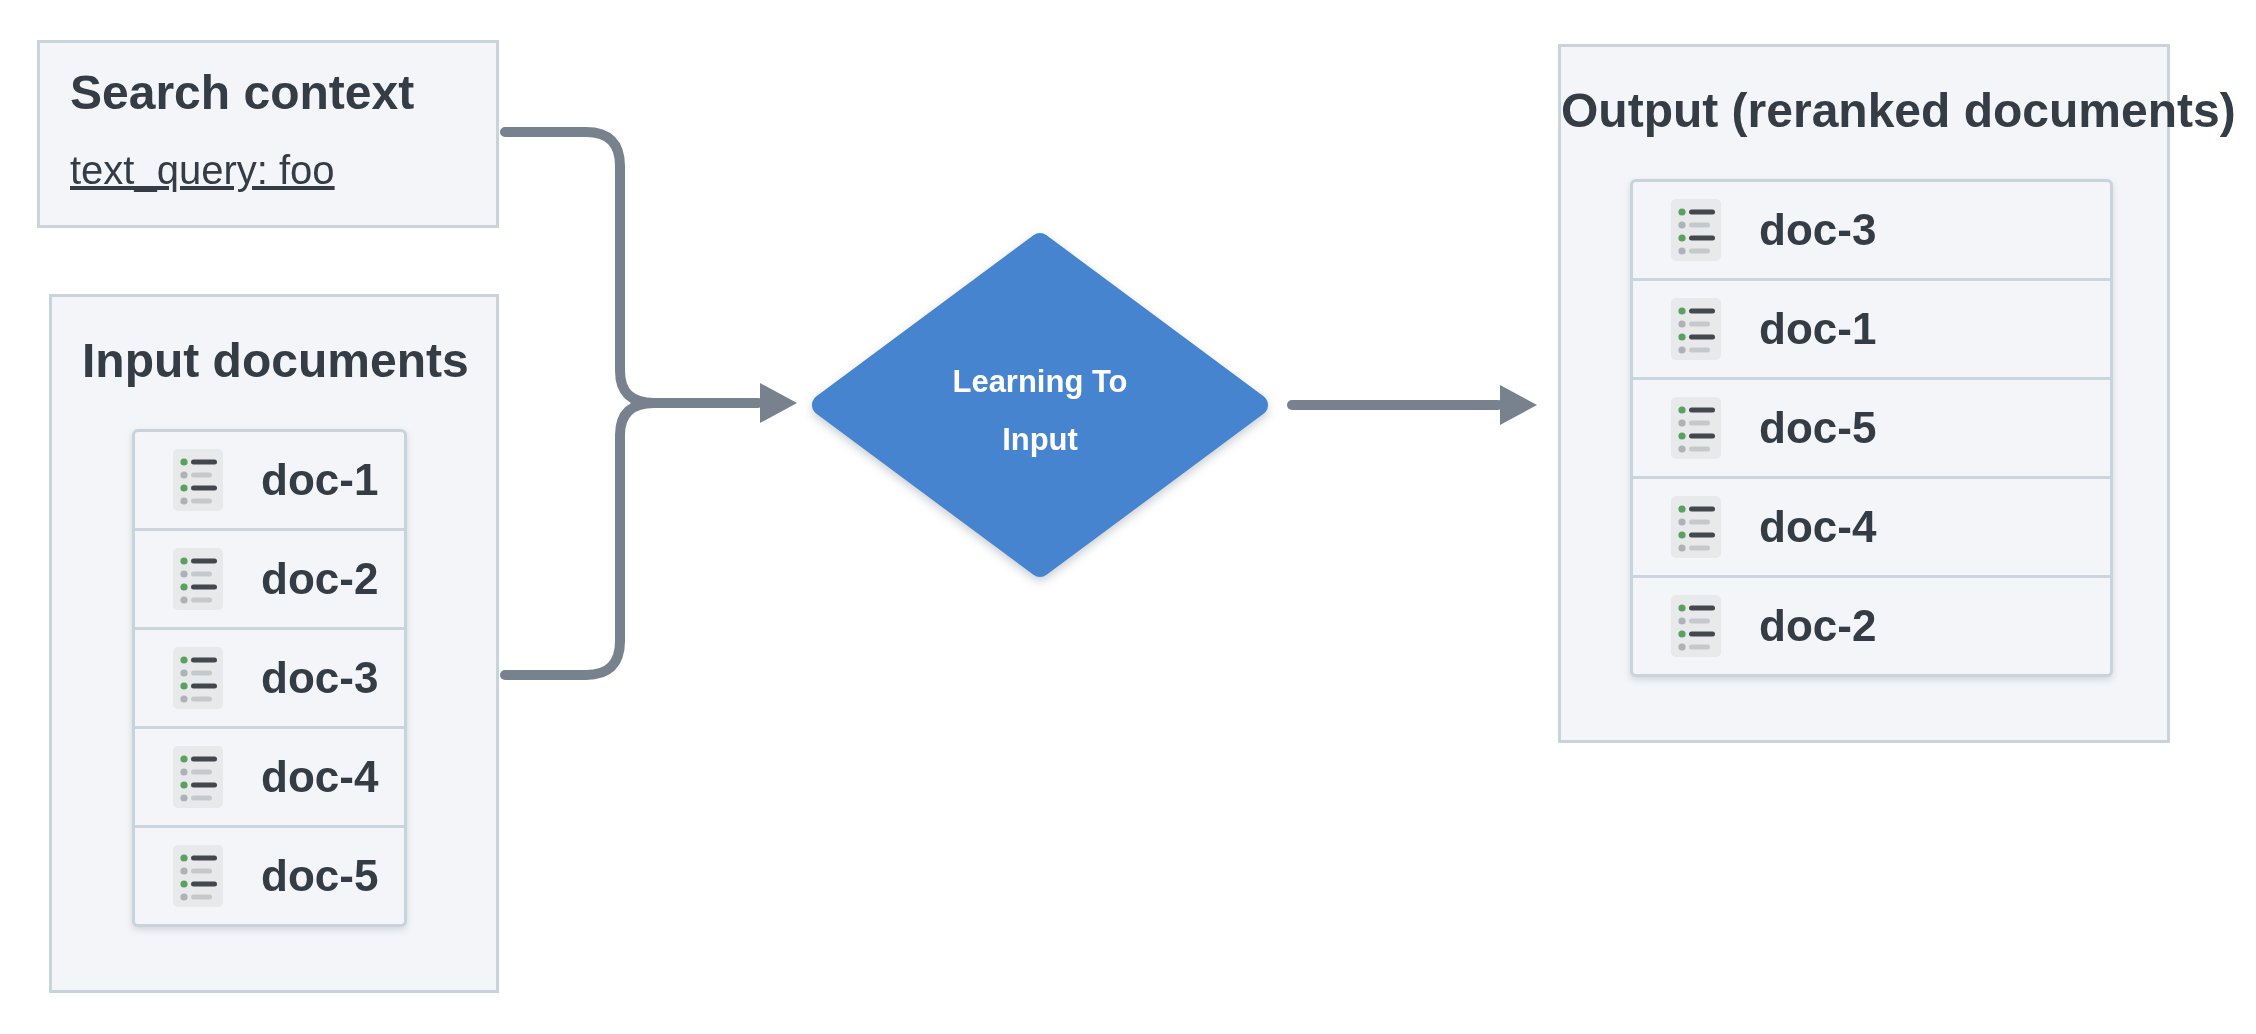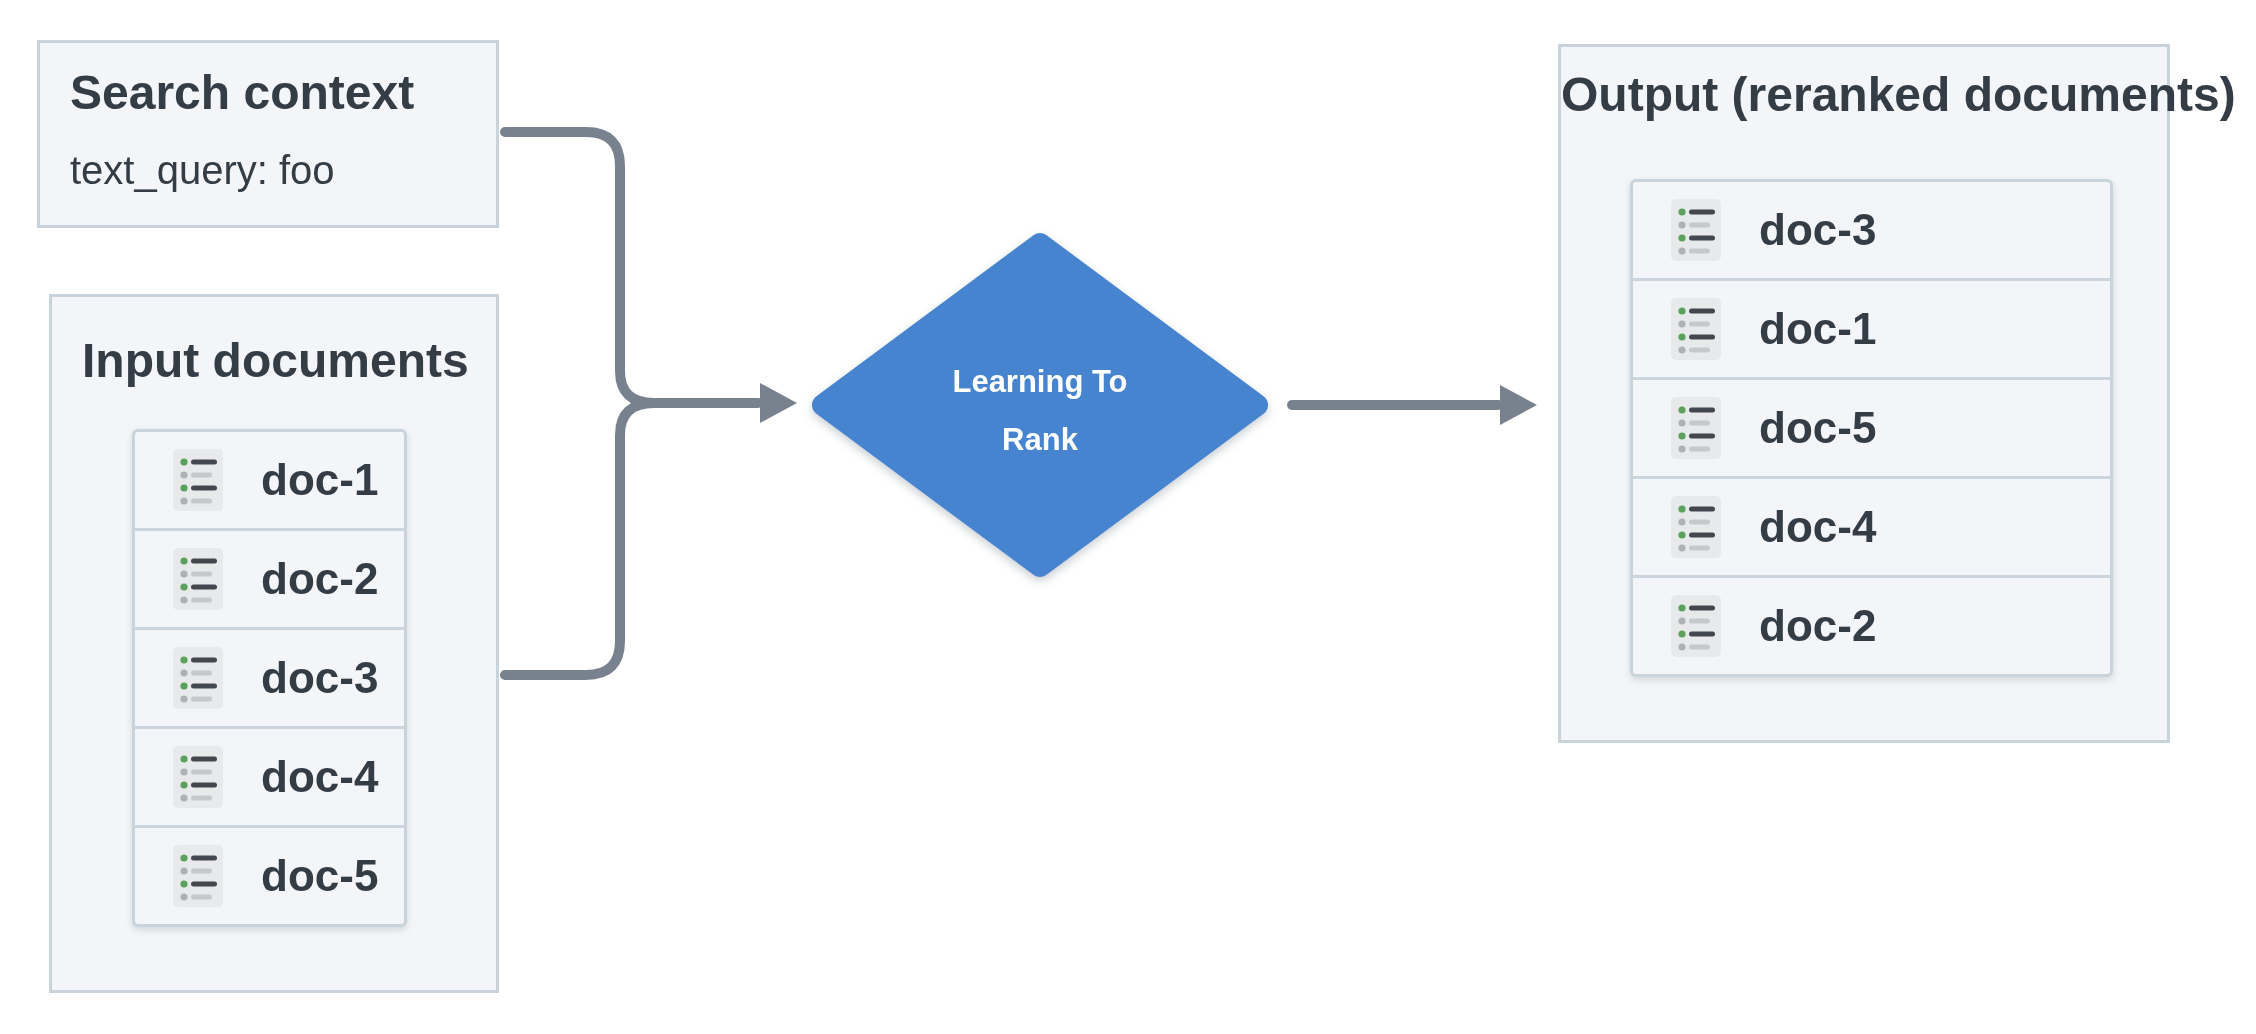--- a/index.html
+++ b/index.html
@@ -26,25 +26,26 @@
   }
   #search-panel{left:37px;top:40px;width:462px;height:188px;}
   #search-panel .panel-title{margin:24px 0 0 30px;}
   .query-text{
     font-size:40px;
     font-weight:normal;
     line-height:52px;
     margin:25px 0 0 30px;
     color:#343C46;
     white-space:nowrap;
+    text-decoration:underline;
   }
   #input-panel{left:49px;top:294px;width:450px;height:699px;}
   #input-panel .panel-title{margin:38px 7px 0 30px;}
   #output-panel{left:1558px;top:44px;width:612px;height:699px;}
-  #output-panel .panel-title{margin-top:22px;text-align:left;}
+  #output-panel .panel-title{margin-top:38px;text-align:left;}
   .doc-list{
     position:absolute;
     background:#F3F5F8;
     border:3px solid #C9D3DC;
     border-radius:6px;
     box-sizing:border-box;
     box-shadow:0 3px 6px rgba(120,130,142,.25);
     overflow:hidden;
   }
   #input-list{left:80px;top:132px;width:275px;}
@@ -94,21 +95,21 @@
     <polygon points="760,383 760,423 797,403" fill="#78828E"></polygon>
 
     <polygon points="1040,244 1257,405 1040,566 823,405" fill="#4684D0" stroke="#4684D0" stroke-width="22" stroke-linejoin="round" filter="url(#diamond-shadow)"></polygon>
 
     <path d="M 1292 405 H 1498" fill="none" stroke="#78828E" stroke-width="10" stroke-linecap="round"></path>
     <polygon points="1500,385 1500,425 1537,405" fill="#78828E"></polygon>
   </svg>
 
   <div class="diamond-label">
     <div>Learning To</div>
-    <div>Rank</div>
+    <div>Input</div>
   </div>
 
   <div class="panel" id="search-panel">
     <div class="panel-title">Search context</div>
     <div class="query-text">text_query: foo</div>
   </div>
 
   <div class="panel" id="input-panel">
     <div class="panel-title">Input documents</div>
     <div class="doc-list" id="input-list">

